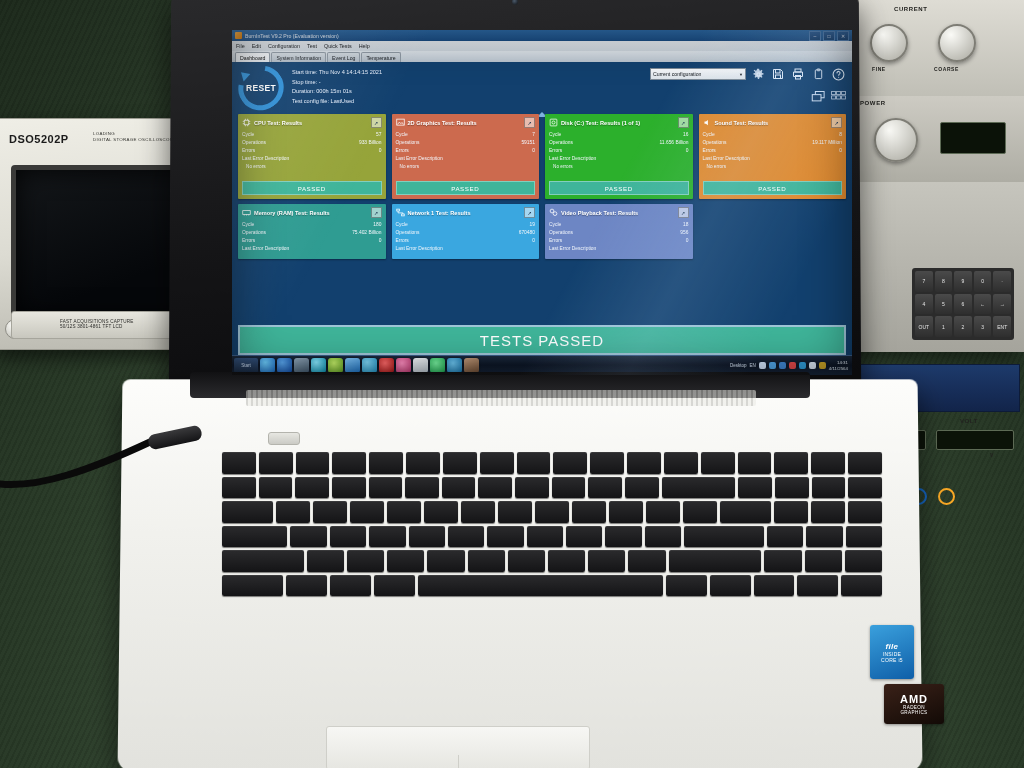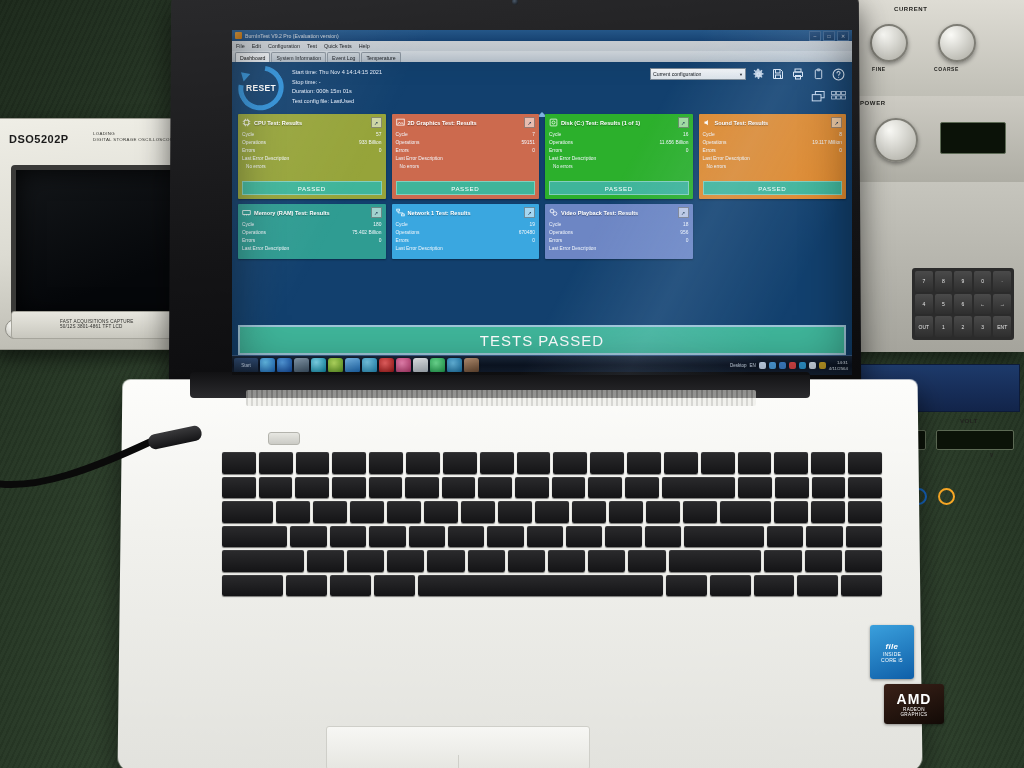--- a/index.html
+++ b/index.html
@@ -187,21 +187,21 @@
     background:linear-gradient(180deg,#f7f7f4,#e6e6e1);border:1px solid #cfcfc9;border-radius:3px;}
   .touchpad .split{position:absolute;left:50%;bottom:0;width:1px;height:14px;background:#cfcfc9;}
 
   .sticker{position:absolute;border-radius:3px;box-shadow:0 1px 3px rgba(0,0,0,.4);
     display:flex;flex-direction:column;align-items:center;justify-content:center;color:#fff;}
   .st-intel{left:870px;top:625px;width:44px;height:54px;
     background:linear-gradient(160deg,#3aa0dd,#0f5fa8);font-size:5px;letter-spacing:.3px;}
   .st-intel b{font-size:8px;font-style:italic;}
   .st-amd{left:884px;top:684px;width:60px;height:40px;
     background:linear-gradient(160deg,#3a2118,#120a06);font-size:4.6px;letter-spacing:.4px;}
-  .st-amd b{font-size:14px;letter-spacing:1px;}
+  .st-amd b{font-size:11px;letter-spacing:1px;}
 
   .cable{position:absolute;left:0;top:430px;width:200px;height:60px;}
   .plug{position:absolute;left:148px;top:430px;width:54px;height:15px;border-radius:7px;
     background:linear-gradient(180deg,#3a3a3c,#141416);transform:rotate(-12deg);}
 </style>
 </head>
 <body>
 
 <div id="scene">
 

